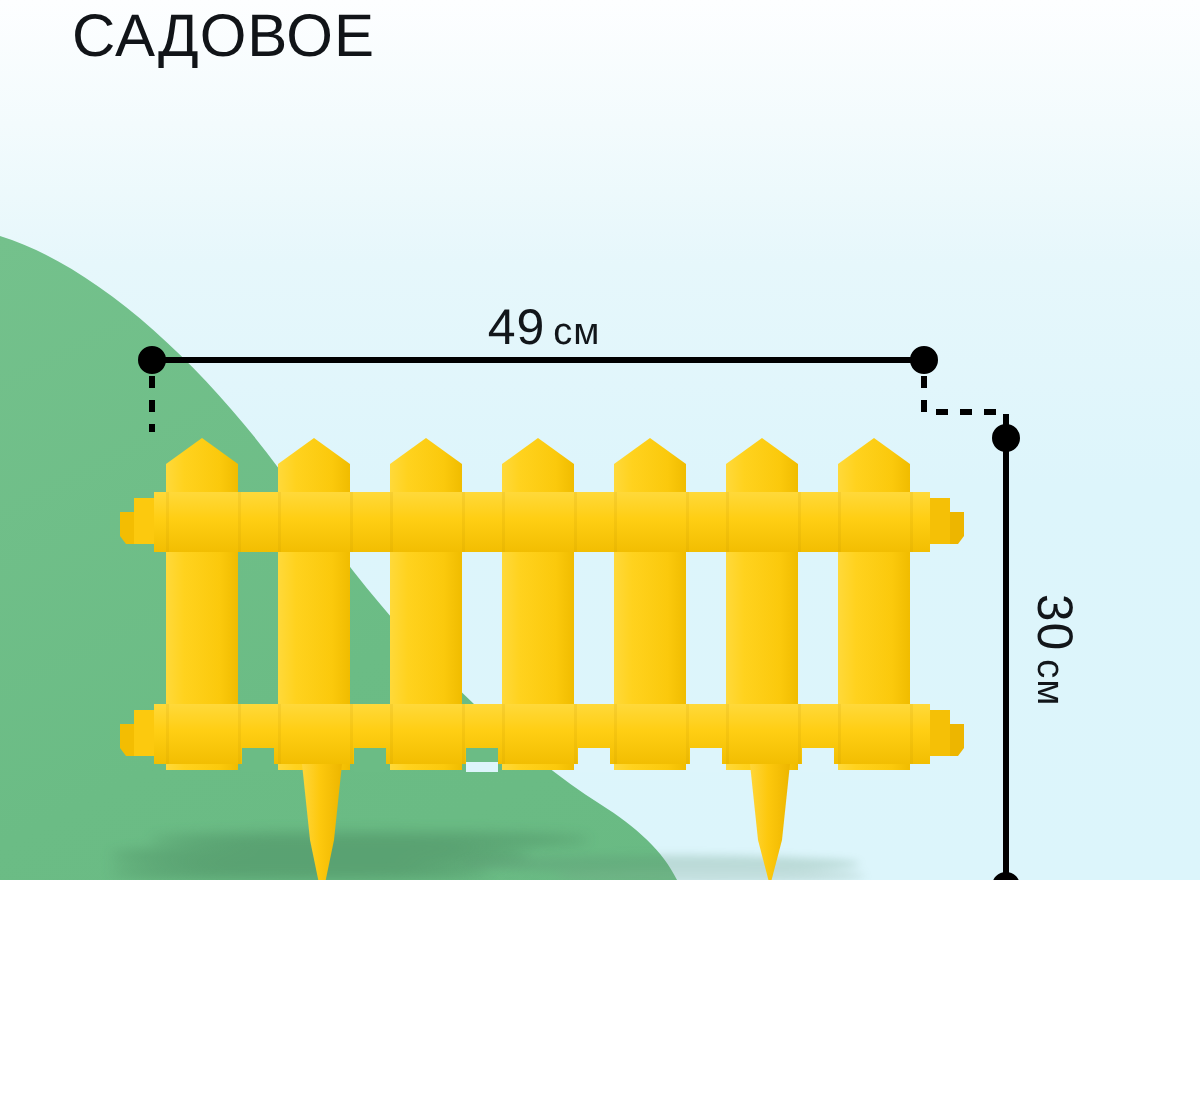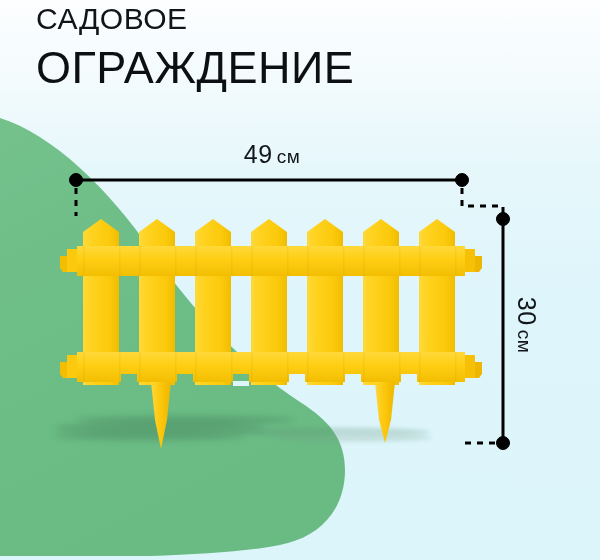--- a/index.html
+++ b/index.html
@@ -3,21 +3,21 @@
 <meta charset="utf-8">
 <style>
   html, body {
     margin: 0;
     padding: 0;
     background: #ffffff;
   }
   #stage {
     position: relative;
     width: 600px;
-    height: 560px;
+    height: 440px;
     overflow: hidden;
     font-family: "Liberation Sans", sans-serif;
     background: linear-gradient(180deg, #fdfeff 0%, #f3fbfd 14%, #e6f7fb 30%, #ddf5fb 55%, #dcf5fb 100%);
   }
 
   
   .bg-layer { position: absolute; inset: 0; }
   .bg-layer svg { display: block; width: 600px; height: 560px; }
 
   
@@ -54,21 +54,21 @@
     color: #ffffff;
     letter-spacing: 0.3px;
     line-height: 34px;
     white-space: nowrap;
   }
 
   
   .dim-top {
     position: absolute;
     left: 192px;
-    top: 140px;
+    top: 150px;
     width: 160px;
     text-align: center;
     color: #12161a;
     white-space: nowrap;
   }
   .dim-top .num { font-size: 25px; letter-spacing: 0.5px; }
   .dim-top .unit { font-size: 19px; letter-spacing: 0.5px; margin-left: 4px; }
 
   .dim-right {
     position: absolute;
@@ -114,21 +114,20 @@
                C 196,316 250,370 300,402
                C 330,421 345,440 345,470
                C 345,508 322,534 288,543
                C 262,550 210,554 150,556
                L 0,556 Z" fill="url(#grassGrad)"></path>
     </svg>
   </div>
 
   <div class="title-block">
     <div class="title-small">САДОВОЕ</div>
-    <div class="title-large">ОГРАЖДЕНИЕ</div>
   </div>
 
   <div class="art-layer">
     <svg viewBox="0 0 600 560" xmlns="http://www.w3.org/2000/svg">
       <defs>
         <linearGradient id="picketGrad" x1="0" y1="0" x2="1" y2="0">
           <stop offset="0%" stop-color="#FFD93A"></stop>
           <stop offset="25%" stop-color="#FFD21E"></stop>
           <stop offset="75%" stop-color="#FBC90C"></stop>
           <stop offset="100%" stop-color="#F0BC00"></stop>

